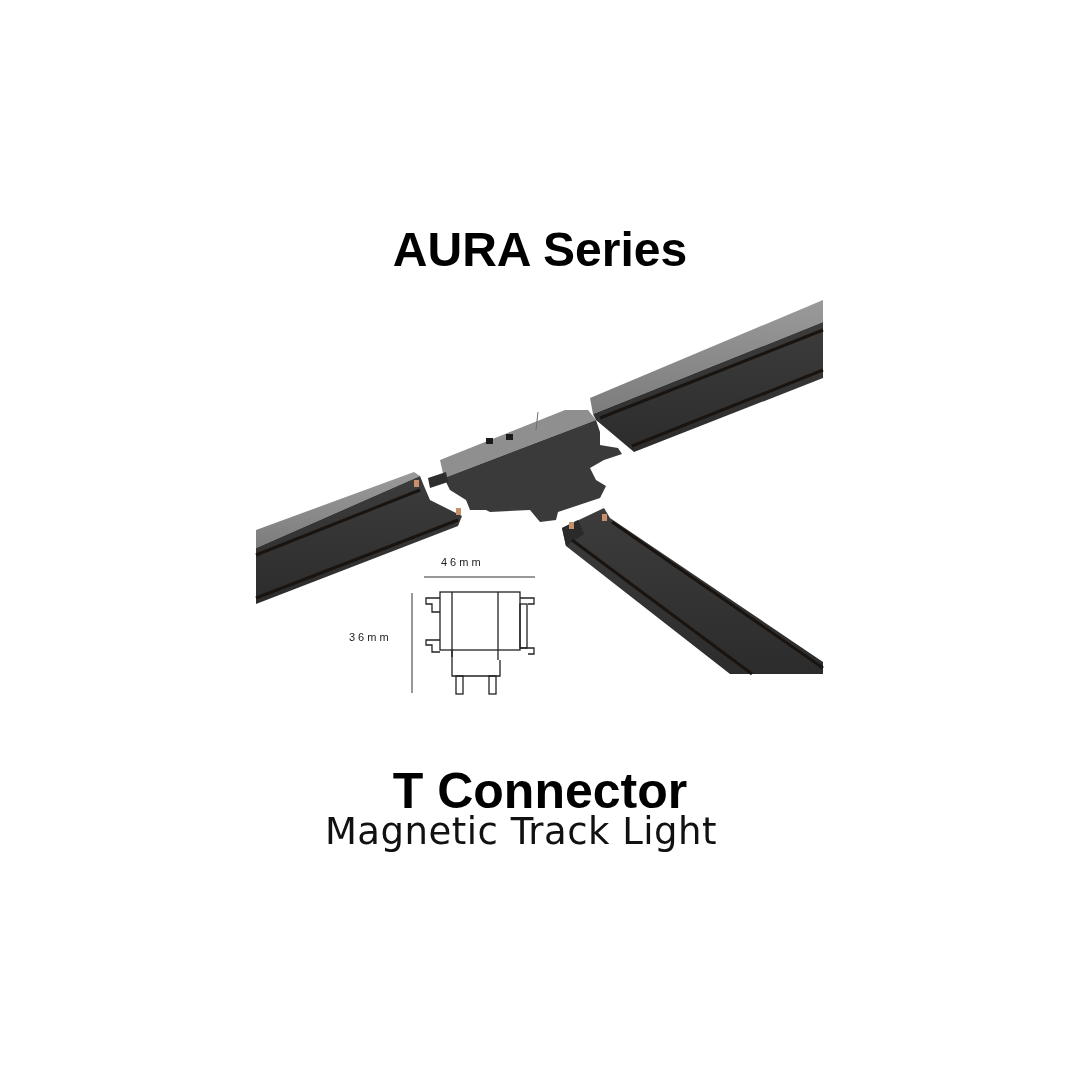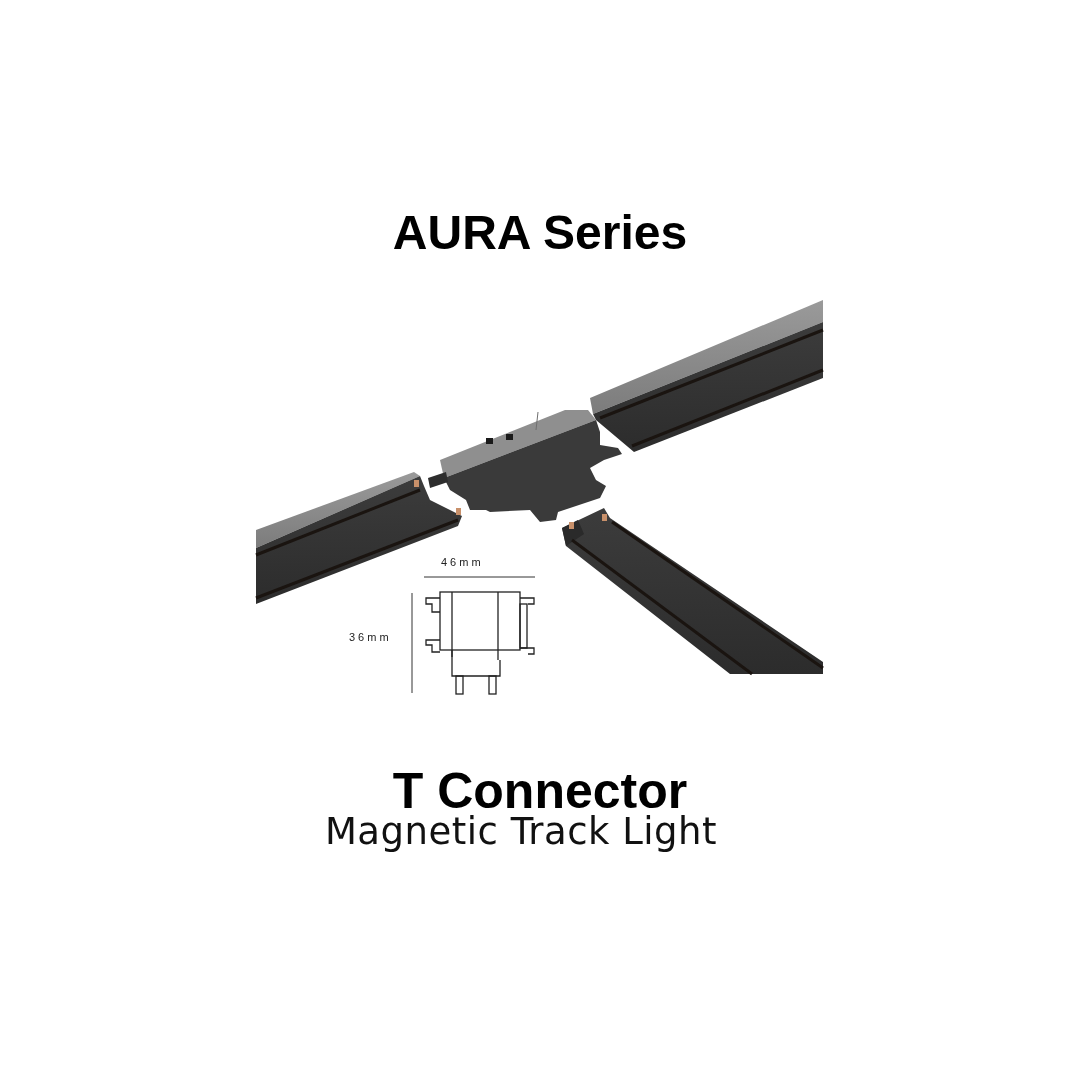--- a/index.html
+++ b/index.html
@@ -1,18 +1,18 @@
 <!DOCTYPE html>
 <html><head>
   <meta charset="utf-8">
   <style>
     html, body { margin: 0; padding: 0; background: #ffffff; }
     body { width: 1080px; height: 1080px; position: relative; overflow: hidden; font-family: "Liberation Sans", sans-serif; }
     .series-title {
-      position: absolute; left: 0; width: 1080px; top: 205px;
+      position: absolute; left: 0; width: 1080px; top: 222px;
       text-align: center; font-family: "Liberation Sans", sans-serif;
       font-weight: 700; font-size: 48px; color: #000; letter-spacing: 0px;
     }
     .product-title {
       position: absolute; left: 0; width: 1080px; top: 762px;
       text-align: center; font-family: "Liberation Sans", sans-serif;
       font-weight: 700; font-size: 50px; color: #000;
     }
     .product-subtitle {
       position: absolute; left: 0; width: 1042px; top: 810px;

